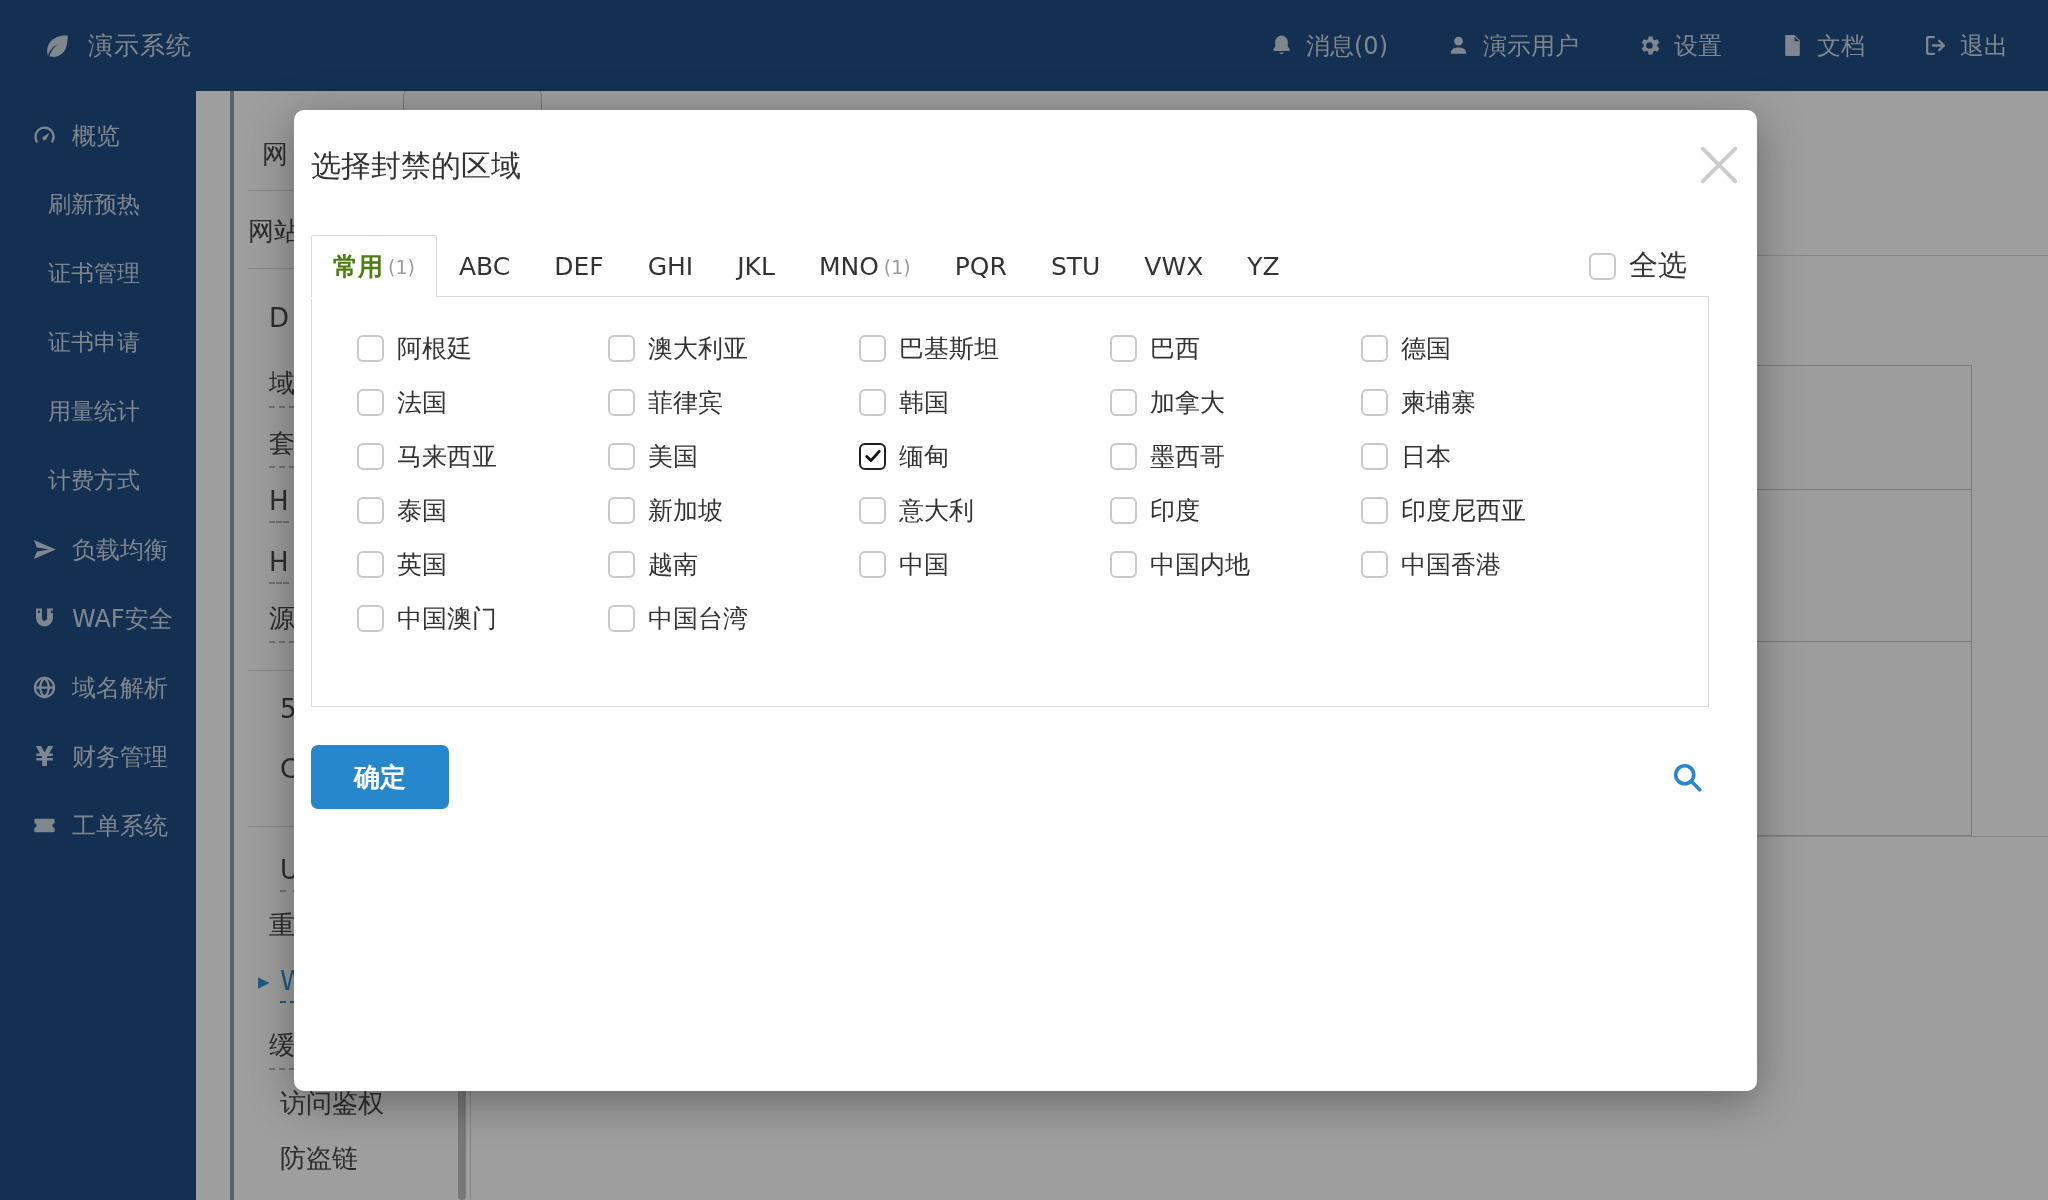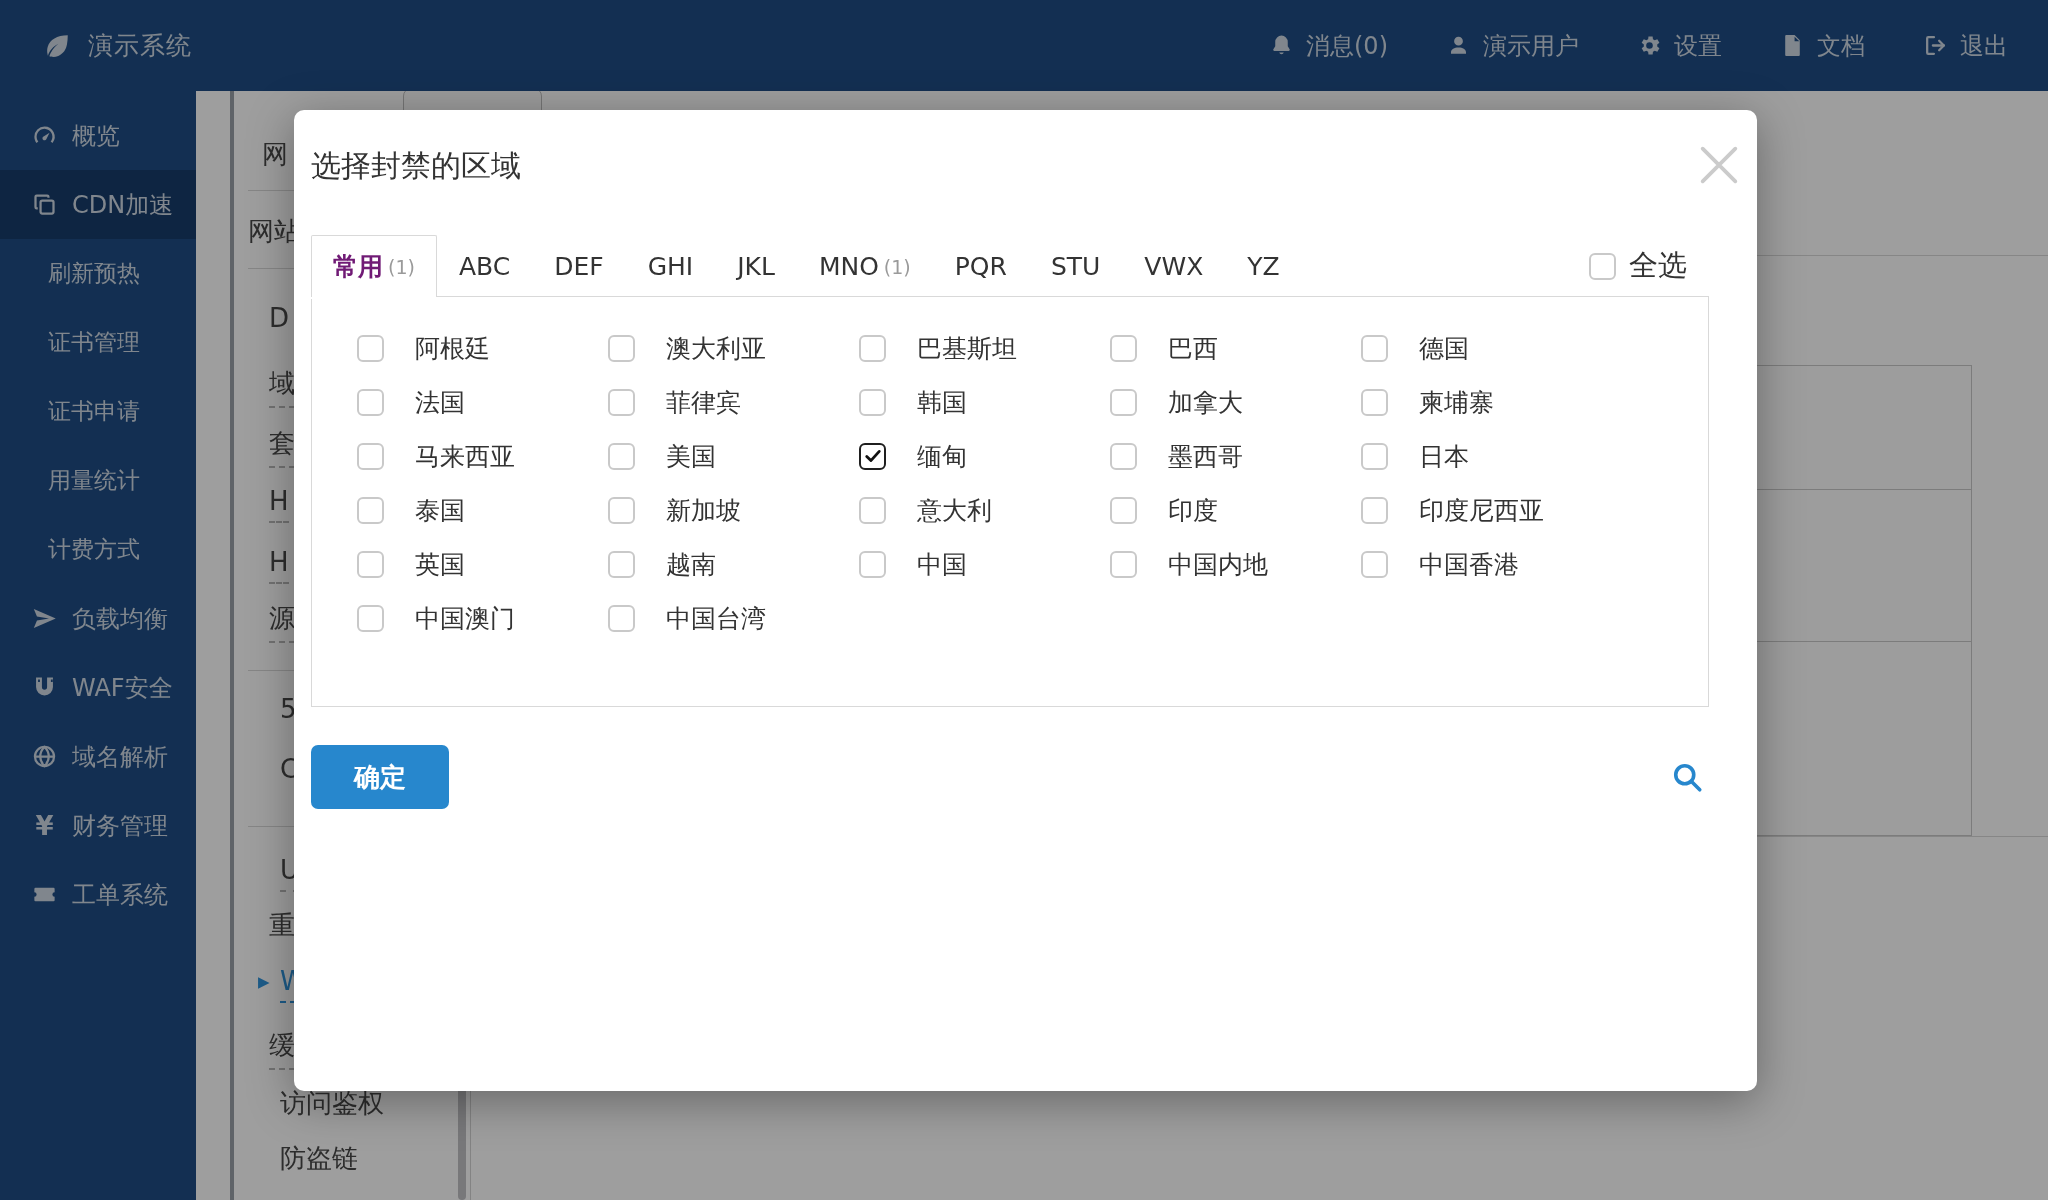--- a/index.html
+++ b/index.html
@@ -75,30 +75,30 @@
   .tabsrow{display:flex;align-items:stretch;margin-top:48px;height:62px;position:relative;z-index:2;margin-bottom:-1px;padding-right:22px;}
   .tab{
     display:flex;align-items:center;padding:0 21px;font-size:25px;color:#333;cursor:pointer;
     border:1px solid transparent;border-bottom:none;box-sizing:border-box;
   }
   .tab .tcount{font-size:19px;color:#9a9a9a;margin-left:5px;}
   .tab.active{
     background:#fff;border-color:#d9d9d9;border-radius:2px 2px 0 0;
     box-shadow:0 2px 0 0 #fff;
   }
-  .tab.active .tlabel{font-weight:bold;color:#701a75;}
+  .tab.active .tlabel{font-weight:bold;color:#4d7c0f;}
   .selectall{margin-left:auto;display:flex;align-items:center;gap:13px;cursor:pointer;align-self:center;}
   .selectall .sa-label{font-size:29px;color:#333;}
 
   .gridbox{
     width:1398px;height:411px;border:1px solid #d9d9d9;box-sizing:border-box;
     display:grid;grid-template-columns:repeat(5,251px);grid-auto-rows:54px;
     align-items:center;align-content:start;padding:24px 0 0 45px;
   }
-  .region{display:flex;align-items:center;gap:31px;cursor:pointer;}
+  .region{display:flex;align-items:center;gap:13px;cursor:pointer;}
   .rlabel{font-size:25px;color:#333;white-space:nowrap;}
 
   .cb{
     width:27px;height:27px;border:2px solid #c9c9c9;border-radius:6px;background:#fff;
     box-sizing:border-box;display:inline-flex;align-items:center;justify-content:center;flex:0 0 27px;
   }
   .cb.checked{border-color:#1f1f1f;color:#111;}
   .cb svg{width:20px;height:20px;}
 
   .modal-footer{display:flex;align-items:center;justify-content:space-between;margin-top:38px;width:1398px;padding-right:4px;box-sizing:border-box;}
@@ -173,29 +173,20 @@
   </header>
 
   <aside class="sidebar" id="sidebar">
       <div class="sideitem">
         <span class="icn">
           <svg viewBox="0 0 24 24">
             <path fill="currentColor" d="M12 4a9 9 0 0 0-9 9c0 2.1.7 4 1.9 5.6l1.6-1.2A7 7 0 1 1 19 13c0 1.6-.5 3.1-1.5 4.4l1.6 1.2A9 9 0 0 0 12 4zm4.5 5.5-5.3 3.4a1.8 1.8 0 1 0 2.4 2.4l2.9-5.8z"></path>
           </svg>
         </span>
         <span>概览</span>
-      </div>
-      <div class="sideitem active">
-        <span class="icn">
-          <svg viewBox="0 0 24 24" fill="none" stroke="currentColor" stroke-width="2">
-            <rect x="8.5" y="8.5" width="11.5" height="11.5" rx="1.5"></rect>
-            <path d="M15.5 6V5a1 1 0 0 0-1-1H5a1 1 0 0 0-1 1v9.5a1 1 0 0 0 1 1h1"></path>
-          </svg>
-        </span>
-        <span>CDN加速</span>
       </div>
       <div class="sideitem sub">
         <span>刷新预热</span>
       </div>
       <div class="sideitem sub">
         <span>证书管理</span>
       </div>
       <div class="sideitem sub">
         <span>证书申请</span>
       </div>

